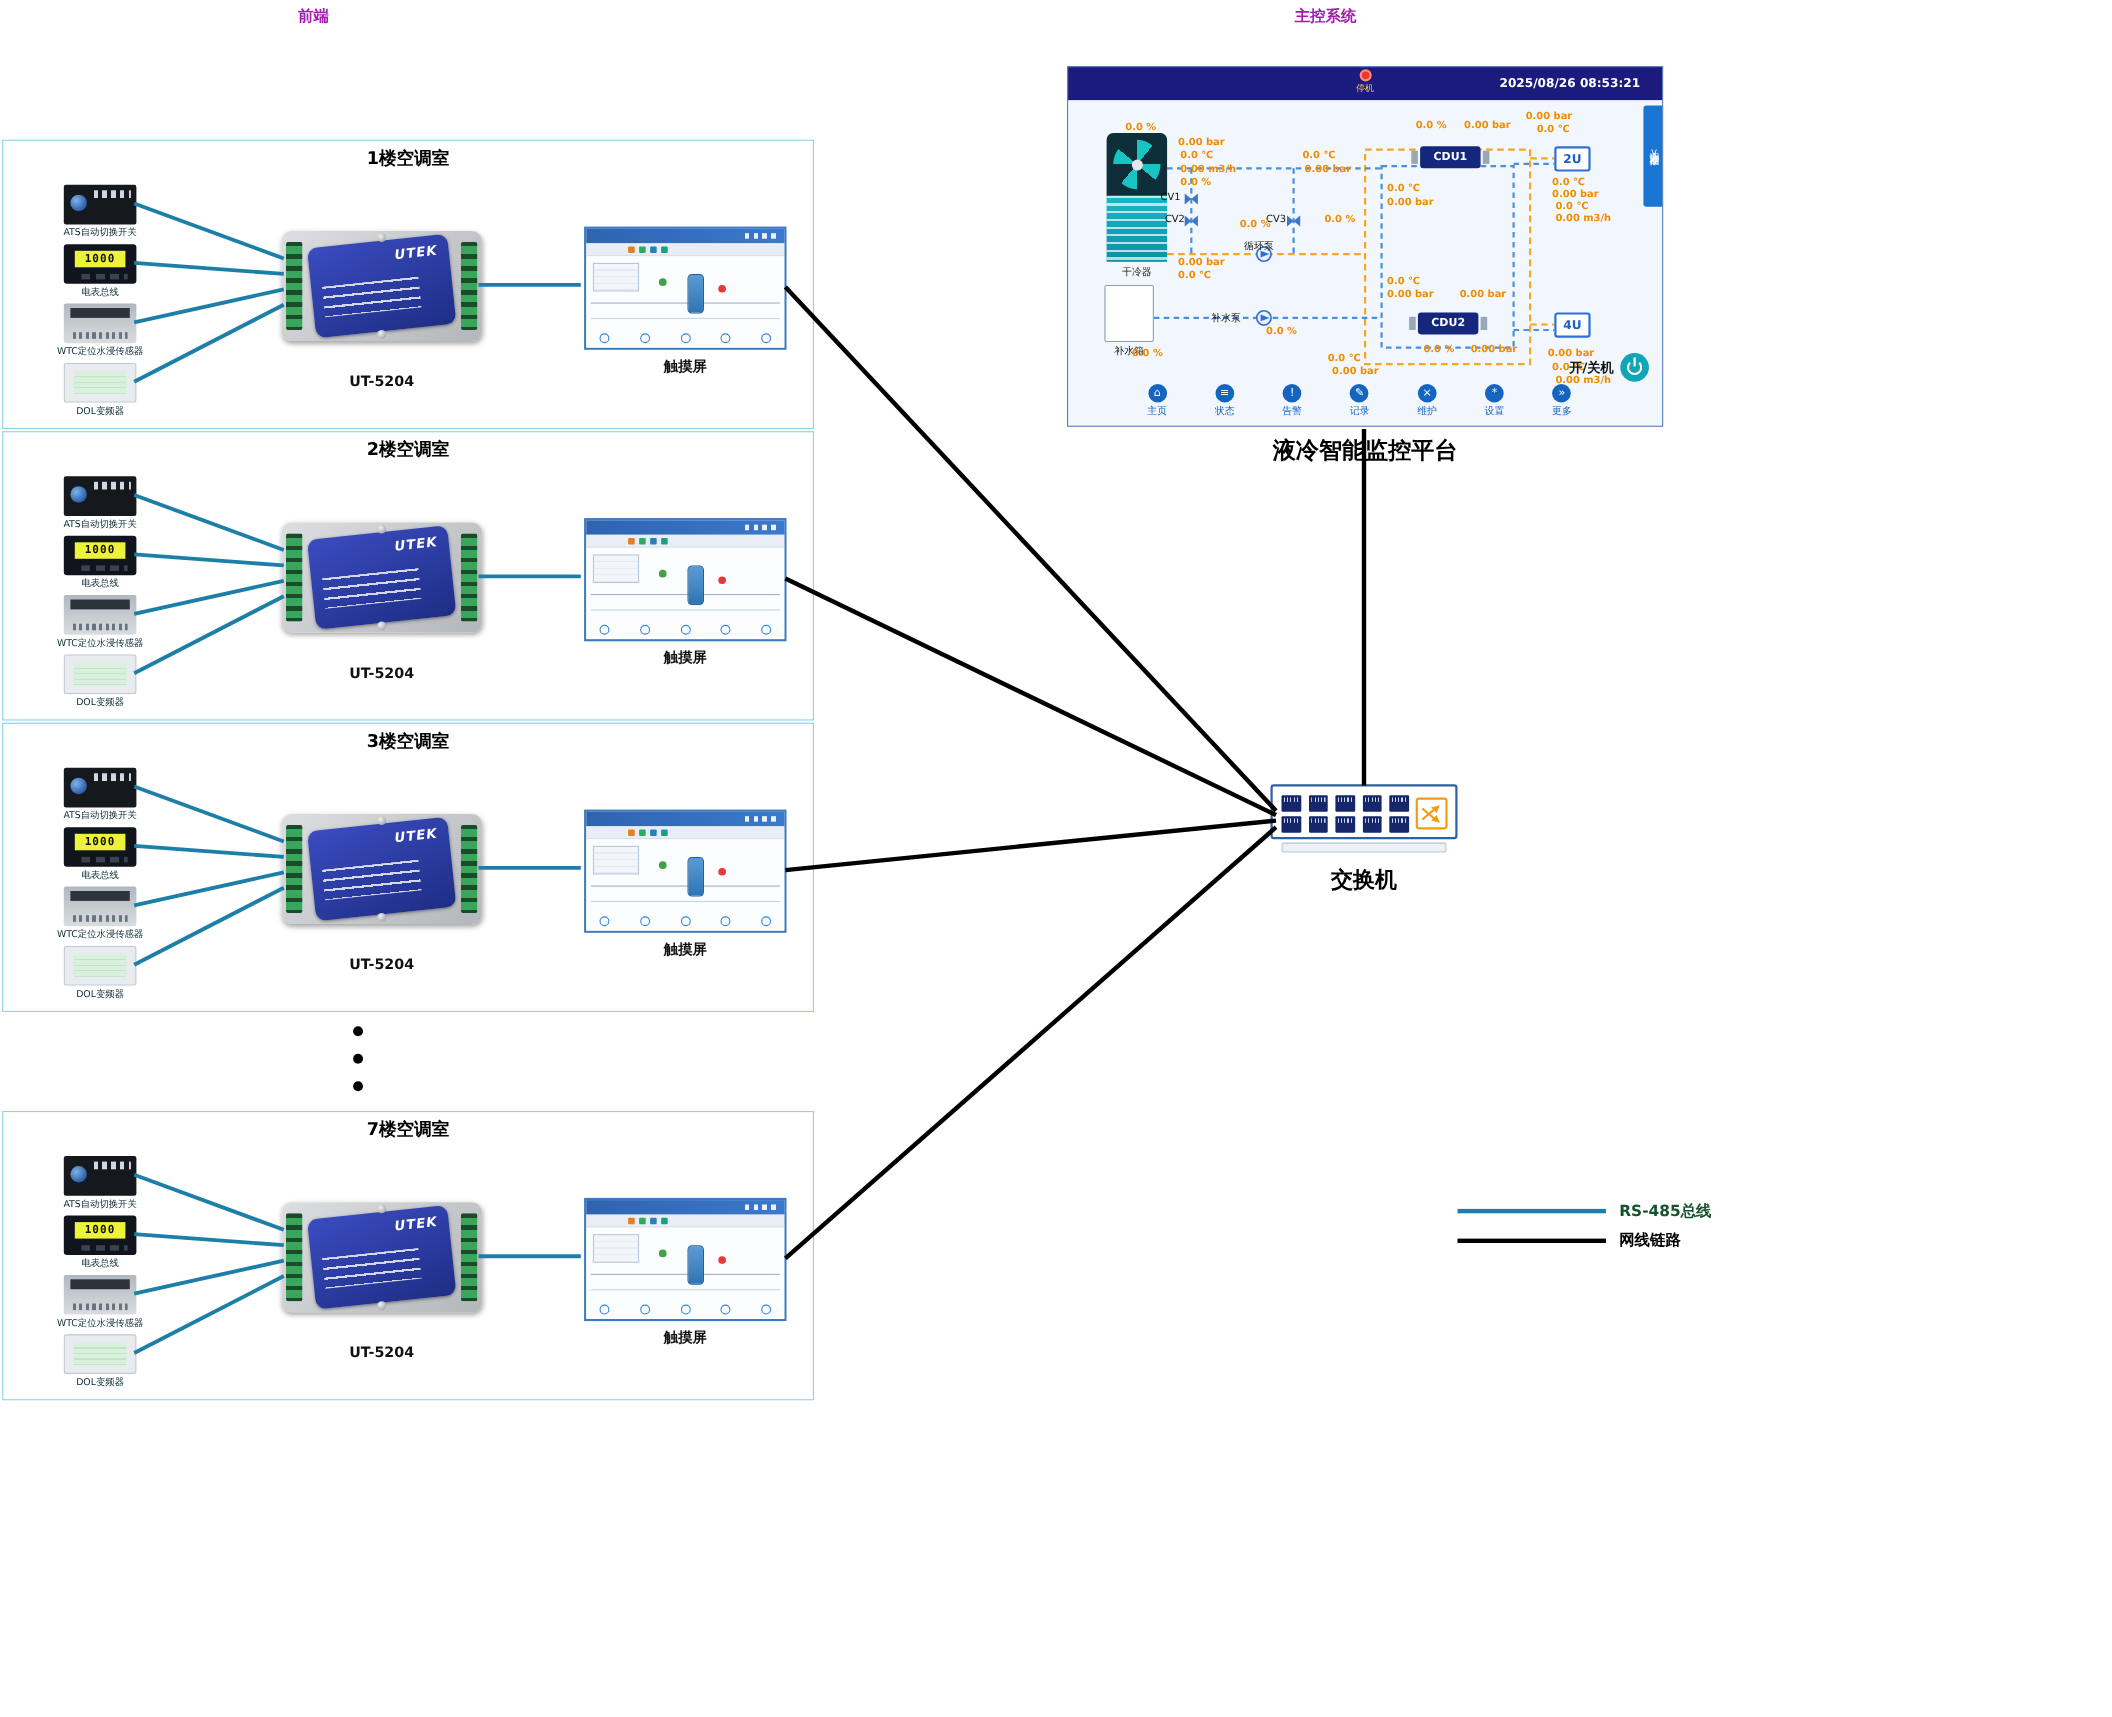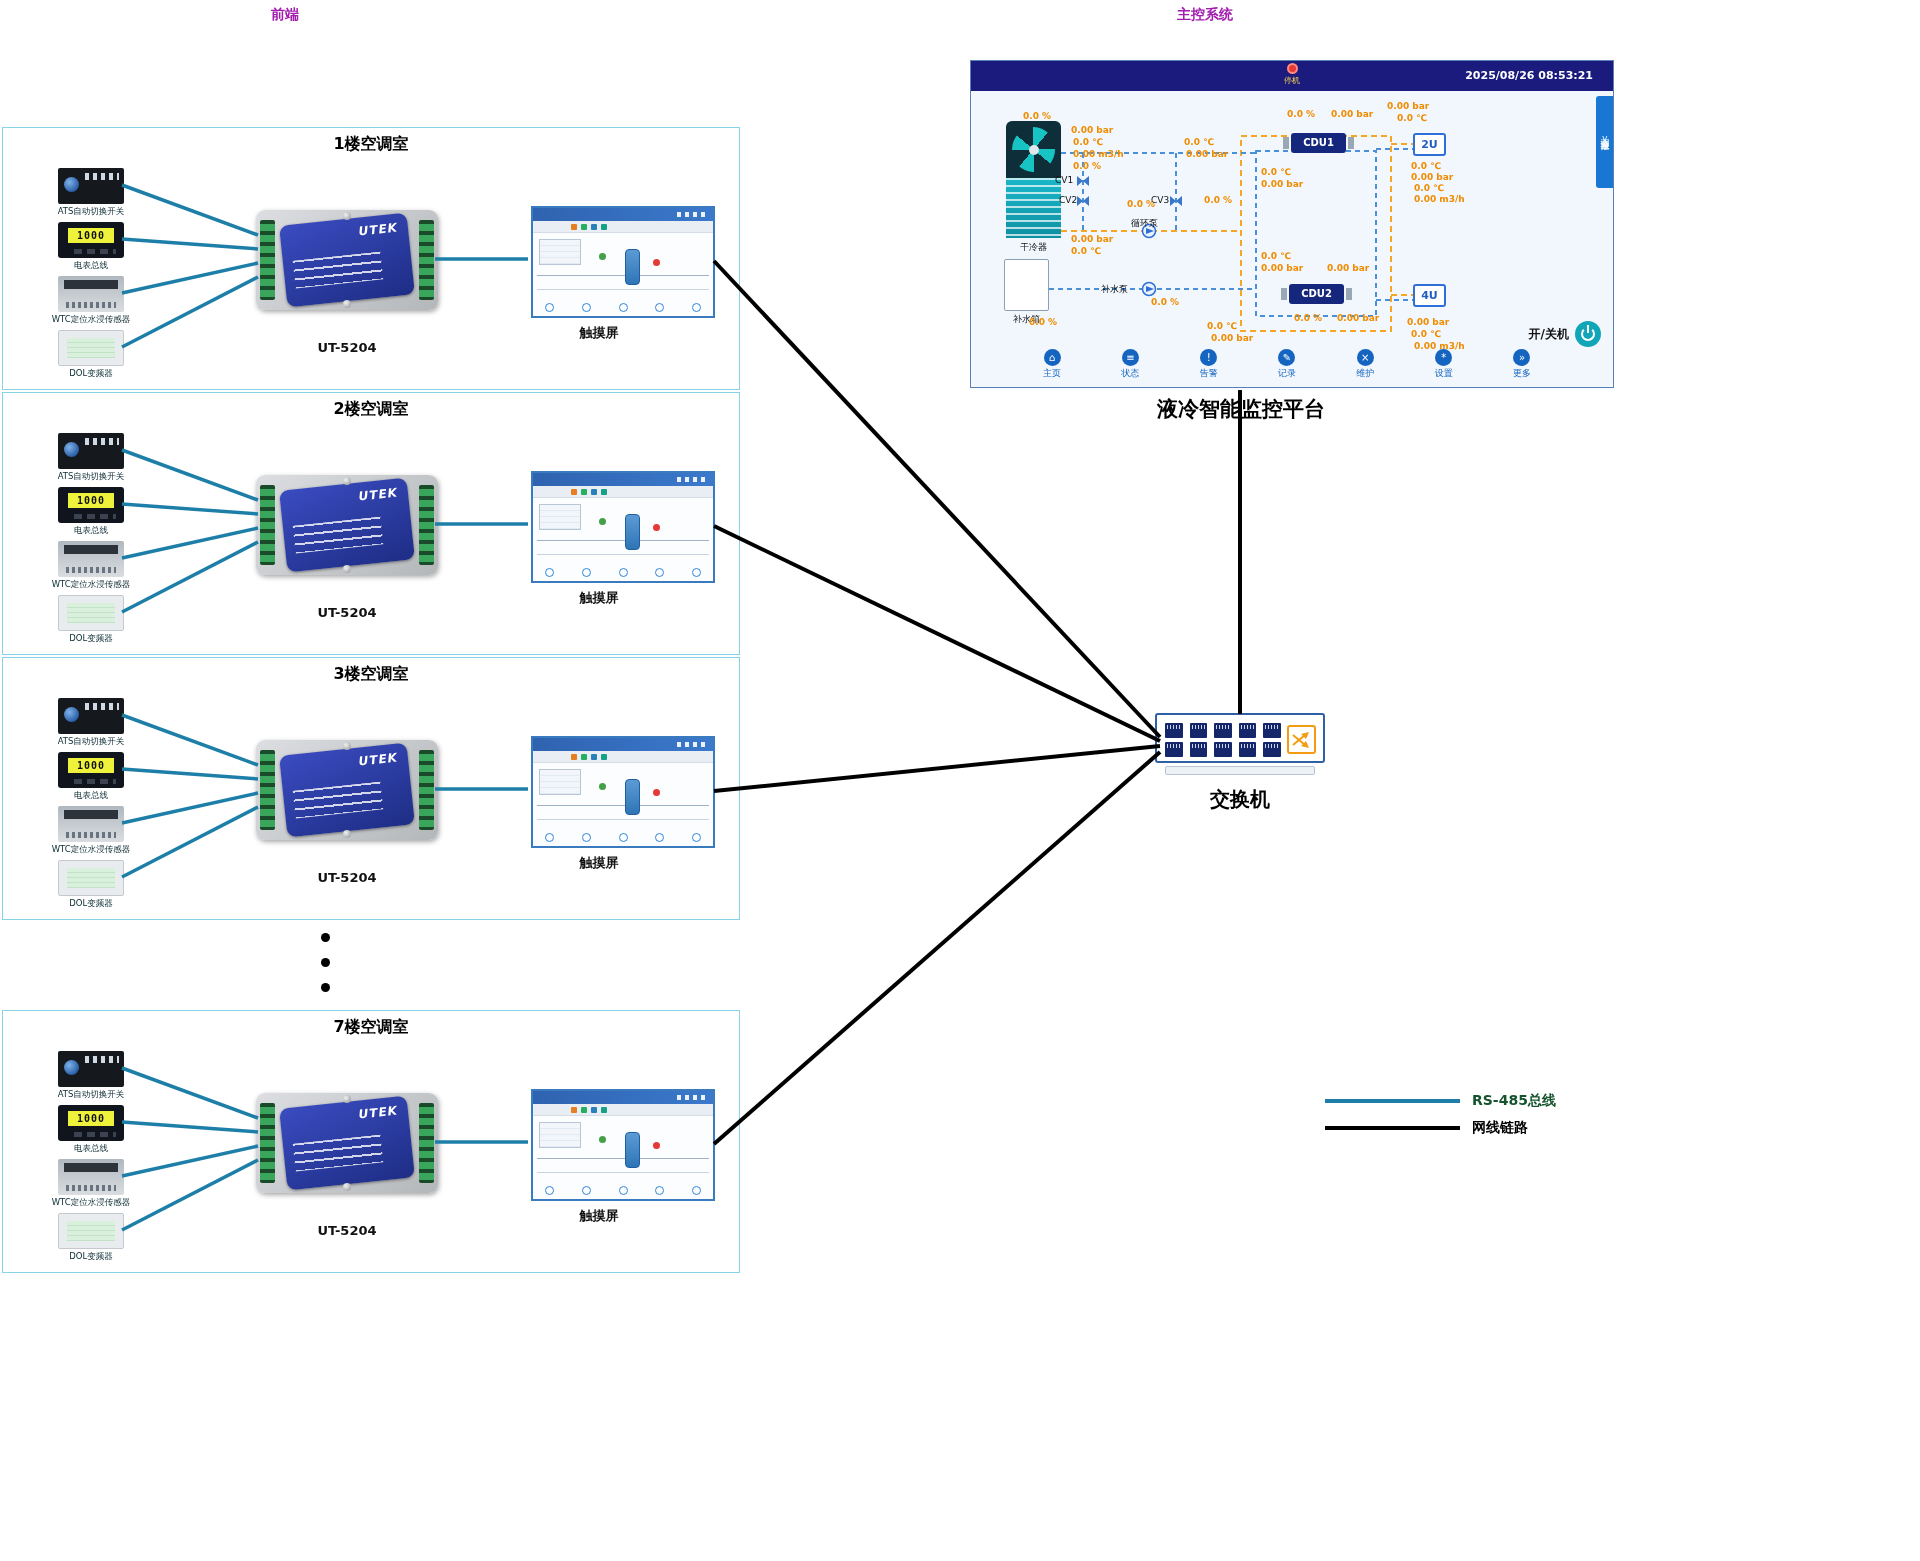--- a/index.html
+++ b/index.html
@@ -73,27 +73,27 @@
     background:repeating-linear-gradient(180deg,#f2f6fb 0 5px,#e2eaf4 5px 6px); }
   .ts-hline { position:absolute; left:4px; right:4px; top:42px; height:1px; background:#9fb2c8;
     box-shadow:0 14px 0 #c6d4e3; }
   .ts-tank { position:absolute; left:92px; top:16px; width:15px; height:36px; border-radius:4px;
     background:linear-gradient(180deg,#5b9bd5,#2e75b6); border:1px solid #1f5fa0; }
   .ts-dot { position:absolute; width:7px; height:7px; border-radius:50%; }
   .ts-dot.red { background:#e53935; left:120px; top:26px; }
   .ts-dot.green { background:#43a047; left:66px; top:20px; }
   .ts-icons { position:absolute; bottom:4px; left:12px; right:12px; display:flex; justify-content:space-between; }
   .ts-icons i { width:9px; height:9px; border:1.5px solid #2e86de; border-radius:50%; display:block; }
-  .screen-label { position:absolute; left:504px; width:184px; top:196px; text-align:center;
+  .screen-label { position:absolute; left:528px; width:184px; top:196px; text-align:center;
     font-size:13px; font-weight:600; color:#111; }
 
   .vdot { position:absolute; left:321px; width:9px; height:9px; border-radius:50%; background:#000; z-index:2; }
 
   
-  .monitor { position:absolute; left:970px; top:60px; width:644px; height:328px;
+  .monitor { position:absolute; left:970px; top:60px; width:542px; height:328px;
     border:1px solid #5b7fb8; background:#f2f7fd; z-index:2; }
   .mon-header { position:absolute; top:0; left:0; right:0; height:30px; background:#1b1b7e; }
   .stop-wrap { position:absolute; left:50%; top:2px; transform:translateX(-50%); text-align:center; }
   .stop-icon { width:11px; height:11px; border-radius:50%; background:#e53935; border:2px solid #ff8a80; margin:0 auto; }
   .stop-label { font-size:8px; color:#ffd54f; margin-top:1px; }
   .mon-time { position:absolute; right:20px; top:8px; color:#fff; font-size:11px;font-weight:bold; }
   .mon-sidetab { position:absolute; right:0; top:35px; width:17px; height:92px; background:#1976d2;
     color:#fff; writing-mode:vertical-rl; text-align:center; font-size:9px; line-height:17px;
     border-radius:3px 0 0 3px; letter-spacing:1px; cursor:pointer; }
   .mon-svg { position:absolute; left:0; top:0; }

